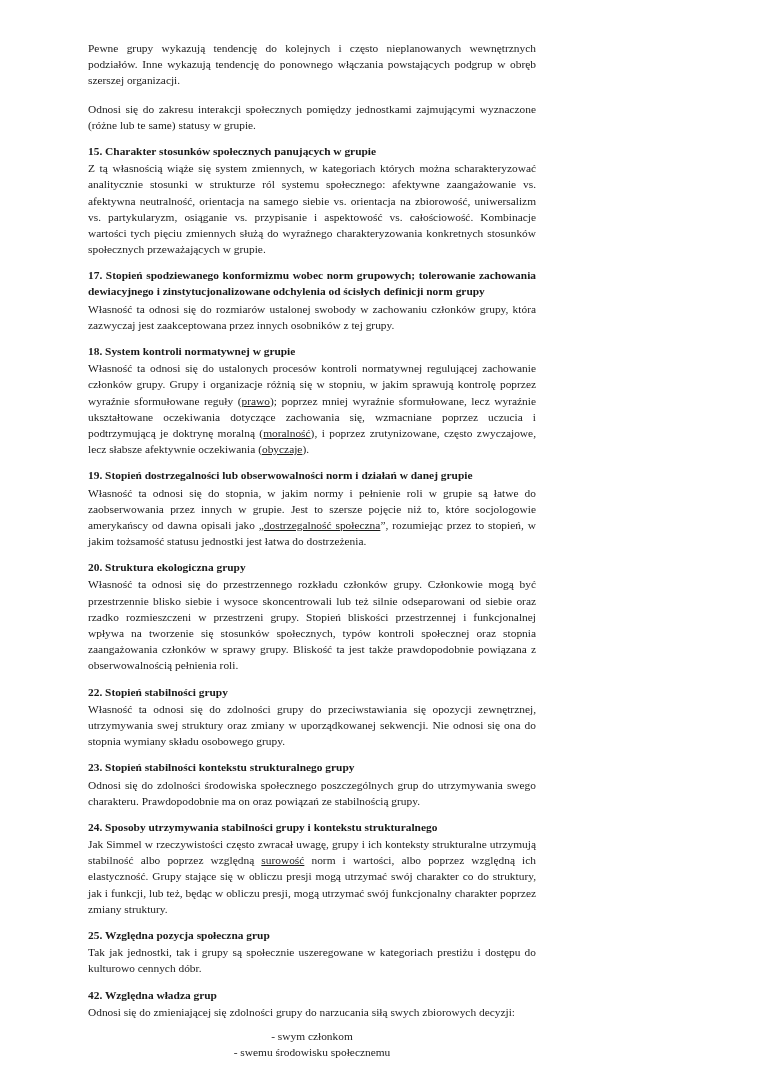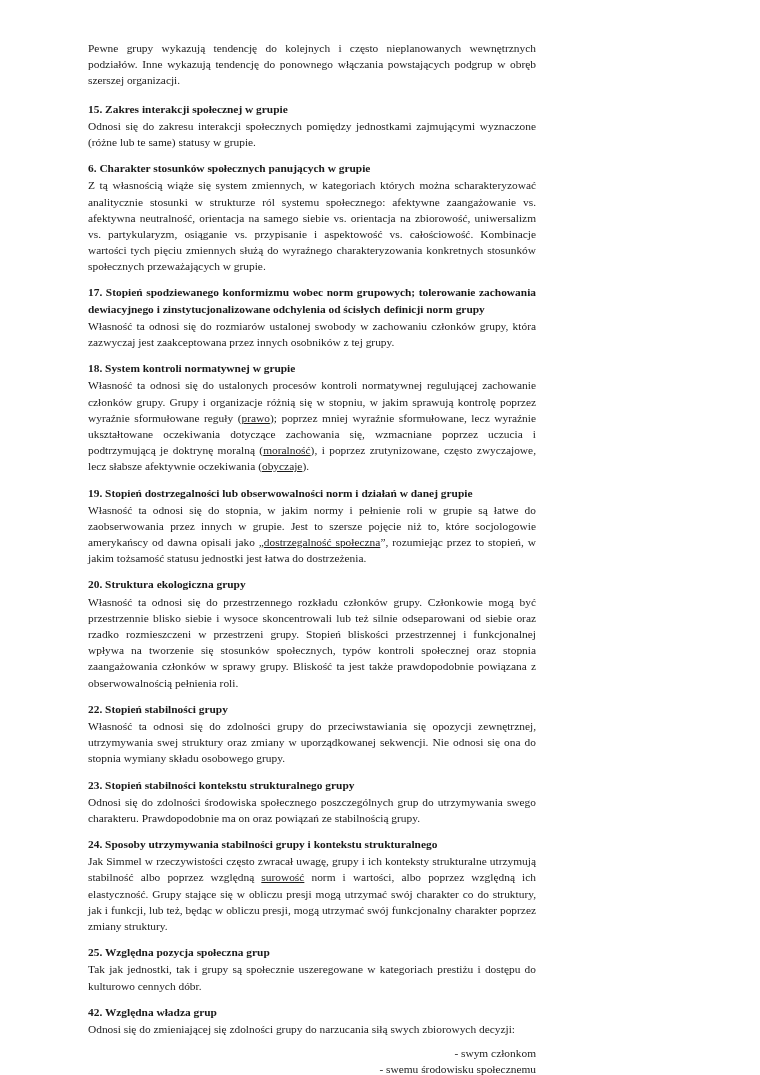--- a/index.html
+++ b/index.html
@@ -40,41 +40,40 @@
   }
   .intro {
     margin-bottom: 12px;
   }
   .u {
     text-decoration: underline;
   }
   .list-line {
     font-size: 11.4px;
     line-height: 1.42;
-    text-align: right;
+    text-align: center;
     margin: 0;
   }
   .block {
     margin-bottom: 2px;
   }
 </style>
 </head>
 <body>
 
 <div class="page">
 
   <p class="para intro">Pewne grupy wykazują tendencję do kolejnych i często nieplanowanych wewnętrznych podziałów. Inne wykazują tendencję do ponownego włączania powstających podgrup w obręb szerszej organizacji.</p>
 
   <div class="block">
-    <div class="heading">15. Zakres interakcji społecznej w grupie</div>
     <p class="para">Odnosi się do zakresu interakcji społecznych pomiędzy jednostkami zajmującymi wyznaczone (różne lub te same) statusy w grupie.</p>
   </div>
 
   <div class="block">
-    <div class="heading">6. Charakter stosunków społecznych panujących w grupie</div>
+    <div class="heading">15. Charakter stosunków społecznych panujących w grupie</div>
     <p class="para">Z tą własnością wiąże się system zmiennych, w kategoriach których można scharakteryzować analitycznie stosunki w strukturze ról systemu społecznego: afektywne zaangażowanie vs. afektywna neutralność, orientacja na samego siebie vs. orientacja na zbiorowość, uniwersalizm vs. partykularyzm, osiąganie vs. przypisanie i aspektowość vs. całościowość. Kombinacje wartości tych pięciu zmiennych służą do wyraźnego charakteryzowania konkretnych stosunków społecznych przeważających w grupie.</p>
   </div>
 
   <div class="block">
     <div class="heading">17. Stopień spodziewanego konformizmu wobec norm grupowych; tolerowanie zachowania dewiacyjnego i zinstytucjonalizowane odchylenia od ścisłych definicji norm grupy</div>
     <p class="para">Własność ta odnosi się do rozmiarów ustalonej swobody w zachowaniu członków grupy, która zazwyczaj jest zaakceptowana przez innych osobników z tej grupy.</p>
   </div>
 
   <div class="block">
     <div class="heading">18. System kontroli normatywnej w grupie</div>

